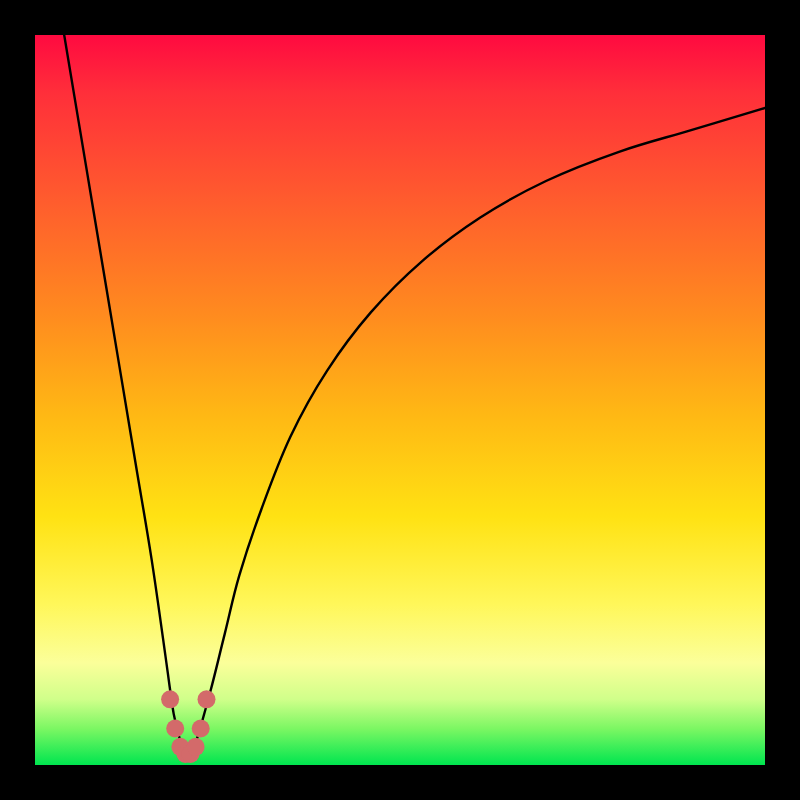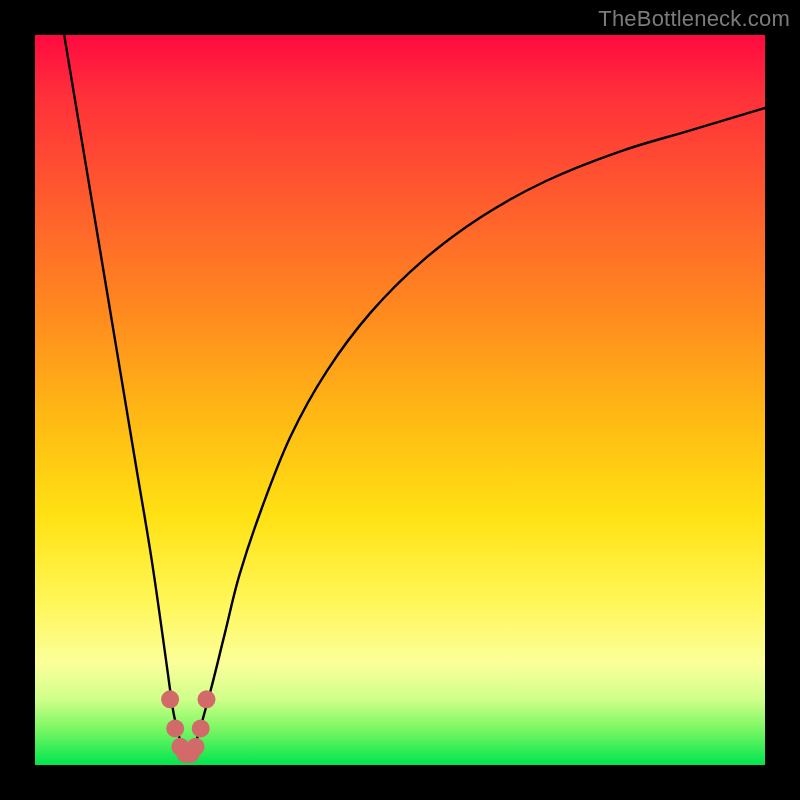--- a/index.html
+++ b/index.html
@@ -52,21 +52,20 @@
     font-size: 22px;
     letter-spacing: 0.2px;
     user-select: none;
   }
 </style>
 </head>
 <body>
 
 <div class="frame">
 
-  <div class="watermark">TheBottleneck.com</div>
 
   <div class="plot">
     <svg id="chart-svg" width="730" height="730" viewBox="0 0 730 730">
         <path d="M 29.2 0.0 C 31.8 15.8, 38.5 56.1, 43.8 87.6 C 49.1 119.1, 53.1 143.7, 58.4 175.2 C 63.7 206.7, 67.7 231.3, 73.0 262.8 C 78.3 294.3, 82.3 318.9, 87.6 350.4 C 92.9 381.9, 96.9 406.5, 102.2 438.0 C 107.5 469.5, 111.5 491.4, 116.8 525.6 C 122.1 559.8, 127.5 600.2, 131.4 627.8 C 135.3 655.4, 136.1 664.4, 138.7 678.9 C 141.3 693.4, 143.4 700.2, 146.0 708.1 C 148.6 716.0, 152.0 720.1, 153.3 722.7 C 154.6 725.3, 152.0 725.3, 153.3 722.7 C 154.6 720.1, 156.7 719.9, 160.6 708.1 C 164.5 696.3, 169.9 676.7, 175.2 657.0 C 180.5 637.3, 184.5 619.6, 189.8 598.6 C 195.1 577.6, 197.8 562.5, 204.4 540.2 C 211.0 517.9, 217.1 499.5, 226.3 474.5 C 235.5 449.5, 243.7 426.5, 255.5 401.5 C 267.3 376.5, 277.5 358.1, 292.0 335.8 C 306.5 313.5, 318.7 297.1, 335.8 277.4 C 352.9 257.7, 367.2 243.4, 386.9 226.3 C 406.6 209.2, 423.0 197.0, 445.3 182.5 C 467.6 168.0, 486.0 157.8, 511.0 146.0 C 536.0 134.2, 557.7 126.0, 584.0 116.8 C 610.3 107.6, 630.7 102.8, 657.0 94.9 C 683.3 87.0, 716.9 76.9, 730.0 73.0" fill="none" stroke="#000" stroke-width="2.4" stroke-linecap="round"></path>
         <circle cx="135.1" cy="664.3" r="9" fill="#d36a6a"></circle>
         <circle cx="140.2" cy="693.5" r="9" fill="#d36a6a"></circle>
         <circle cx="145.3" cy="711.8" r="9" fill="#d36a6a"></circle>
         <circle cx="150.4" cy="719.0" r="9" fill="#d36a6a"></circle>
         <circle cx="155.5" cy="719.0" r="9" fill="#d36a6a"></circle>
         <circle cx="160.6" cy="711.8" r="9" fill="#d36a6a"></circle>

